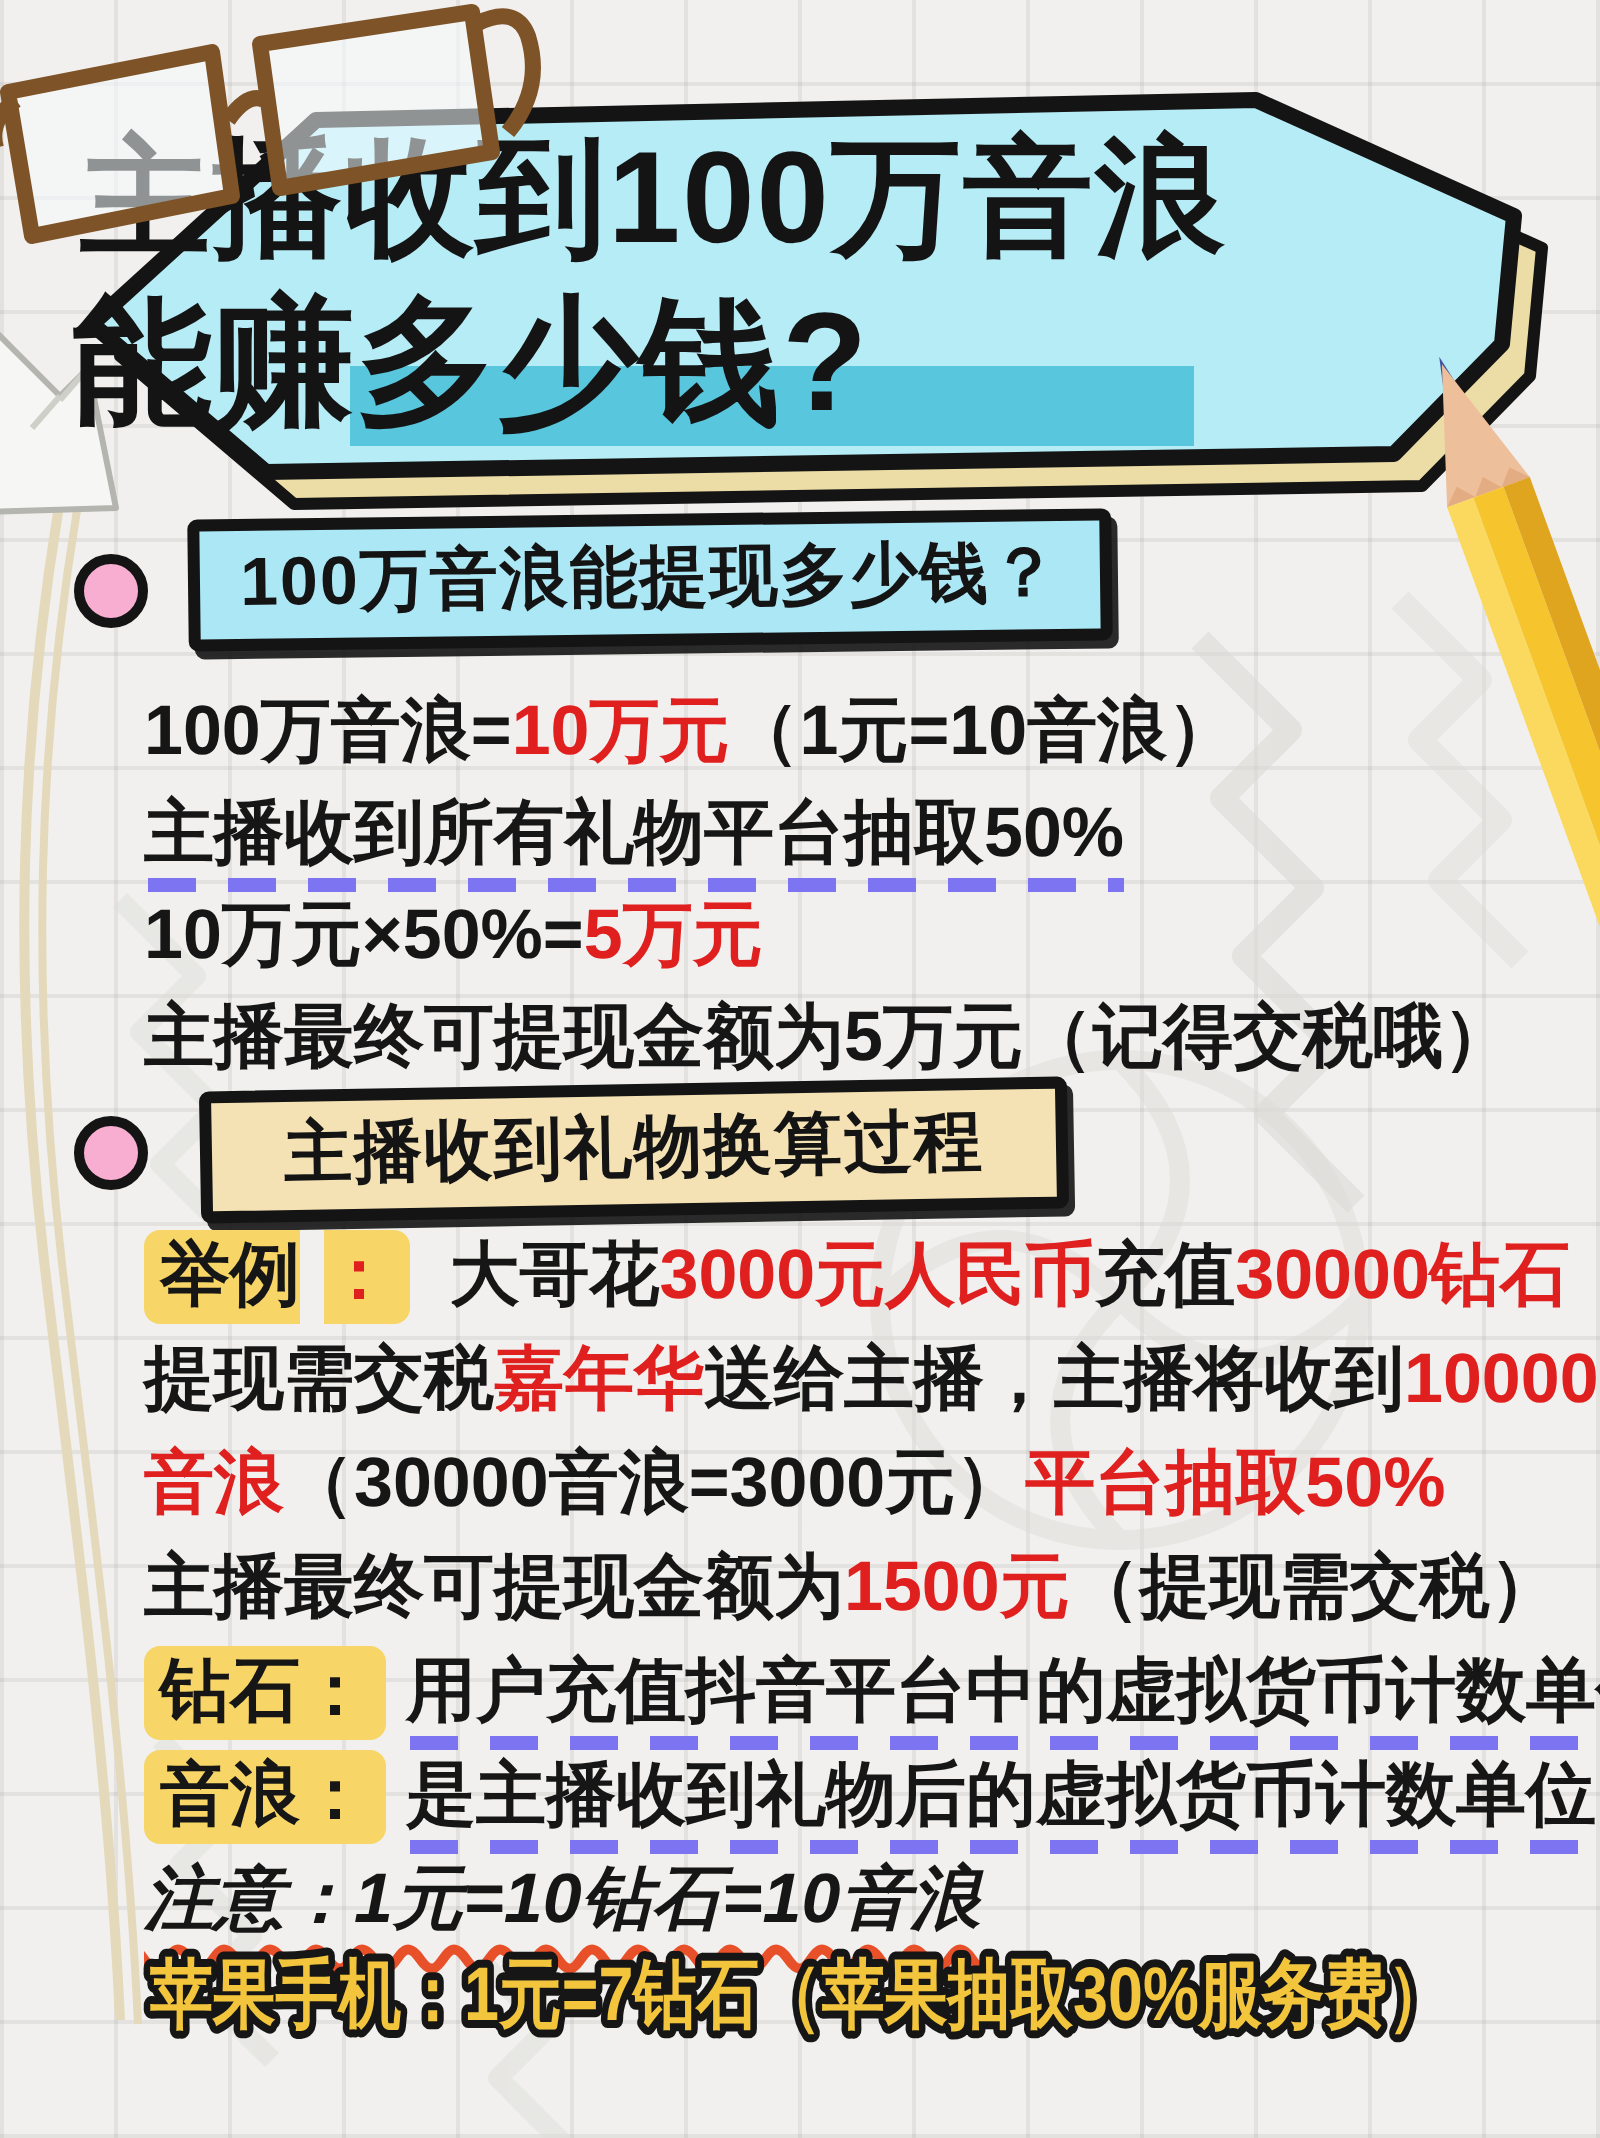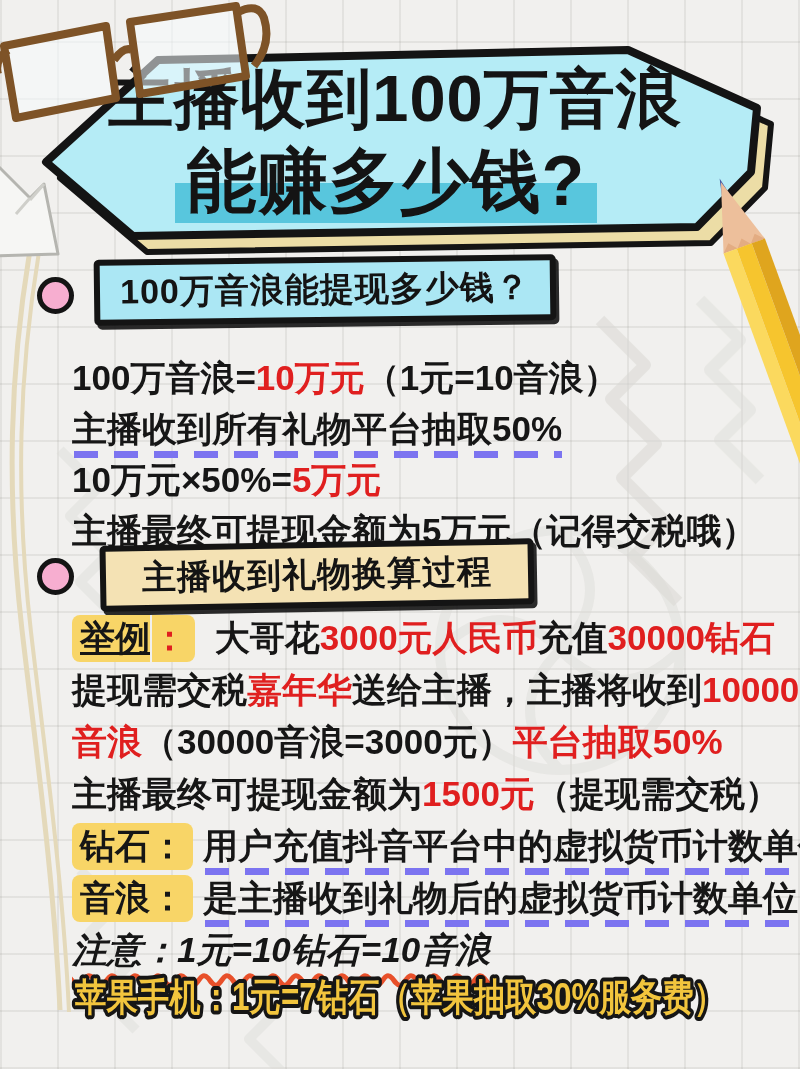--- a/index.html
+++ b/index.html
@@ -6,44 +6,44 @@
   body{font-family:"Liberation Sans","DejaVu Sans",sans-serif;}
   .canvas{
     position:relative;width:800px;height:1069px;overflow:hidden;
     background-color:#f1f0ee;
     background-image:
       repeating-linear-gradient(0deg, rgba(130,130,122,.13) 0 2px, transparent 2px 57px),
       repeating-linear-gradient(90deg, rgba(130,130,122,.13) 0 2px, transparent 2px 57px);
   }
   .layer{position:absolute;inset:0;}
   
-  .title-text{position:absolute;color:#141414;font-weight:900;text-align:center;letter-spacing:1px;z-index:6;line-height:1;}
+  .title-text{position:absolute;color:#141414;font-weight:900;letter-spacing:1px;z-index:6;line-height:1;}
   .title-l1{left:40px;top:66px;width:710px;font-size:65px;}
-  .title-l2{left:26px;top:146px;width:720px;font-size:70px;}
+  .title-l2{left:36px;top:146px;width:720px;font-size:70px;}
   
   .sec-header{
     position:absolute;z-index:6;border:6px solid #141414;border-radius:5px;
     color:#141414;font-weight:900;text-align:center;box-shadow:3px 4px 0 rgba(20,20,20,.9);
   }
   .sec-header .ht{display:block;padding:9px 6px 11px;font-size:34px;line-height:1;letter-spacing:1px;}
   .sec1{left:94px;top:257px;width:450px;background:#abe7f4;transform:rotate(-.7deg);}
   .sec2{left:100px;top:542px;width:422px;background:#f4e2b4;transform:rotate(-1deg);}
   .bullet{
     position:absolute;width:27px;height:27px;border-radius:50%;
     background:#f7aed0;border:5px solid #141414;z-index:6;
   }
   .b1{left:37px;top:277px;} .b2{left:37px;top:558px;}
   
   .body-block{position:absolute;z-index:6;color:#161616;font-weight:900;font-size:35px;}
-  .bb1{left:72px;top:352px;line-height:51px;}
+  .bb1{left:72px;top:340px;line-height:51px;}
   .bb2{left:72px;top:612px;line-height:52px;}
   .bline{white-space:nowrap;}
   .red{color:#e01f1f;}
   .hl{background:#f8d567;border-radius:8px;padding:3px 8px 5px;margin-right:10px;}
-  .hl-l{padding-right:0;margin-right:2px;border-top-right-radius:0;border-bottom-right-radius:0;text-decoration:underline;}
+  .hl-l{padding-right:0;margin-right:12px;border-top-right-radius:0;border-bottom-right-radius:0;}
   .hl-r{padding-left:0;border-top-left-radius:0;border-bottom-left-radius:0;}
   .u-dashed{
     background-image:linear-gradient(to right,#7c74f0 60%,transparent 0);
     background-size:40px 7px;background-repeat:repeat-x;background-position:2px 100%;
     padding-bottom:10px;
     margin-top:28px;
   }
   .u-wavy{
     text-decoration-line:underline;text-decoration-style:wavy;
     text-decoration-color:#e8502a;text-decoration-thickness:5px;text-underline-offset:12px;font-style:italic;

